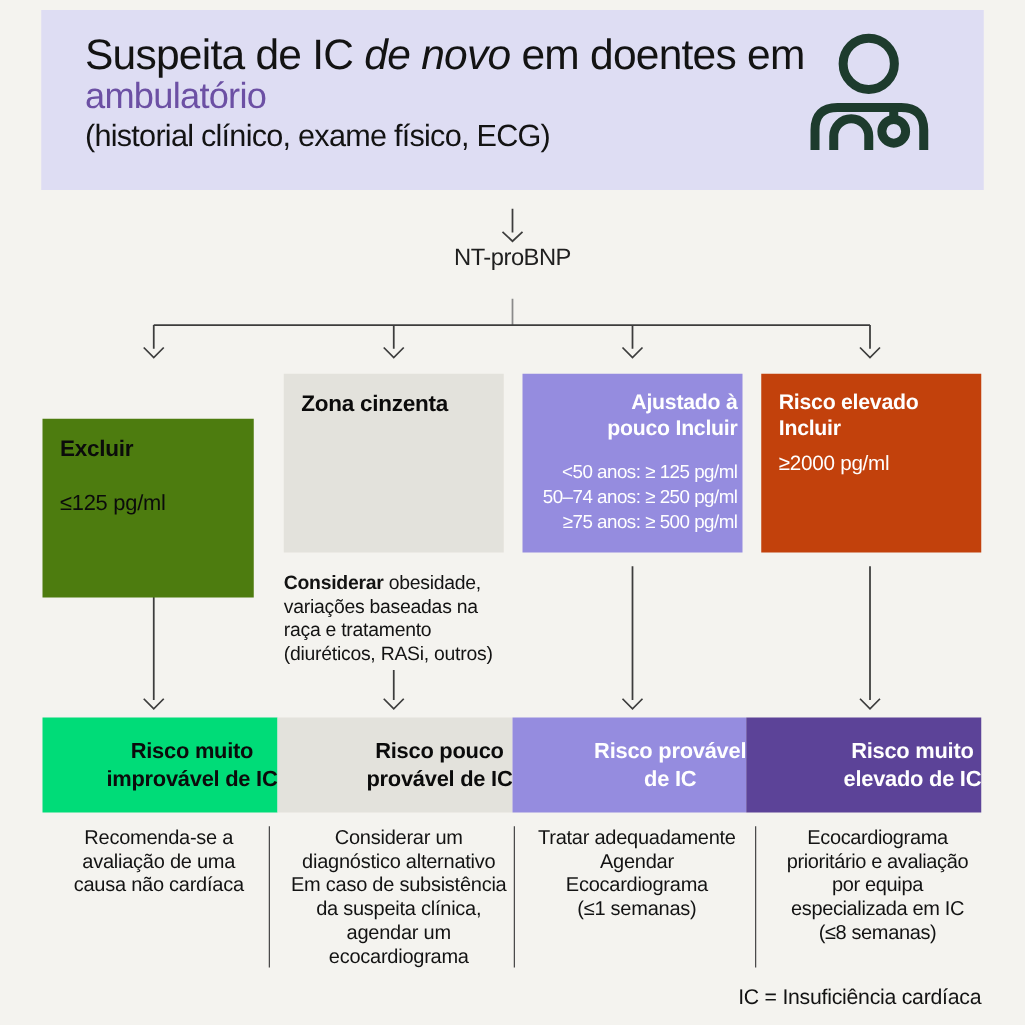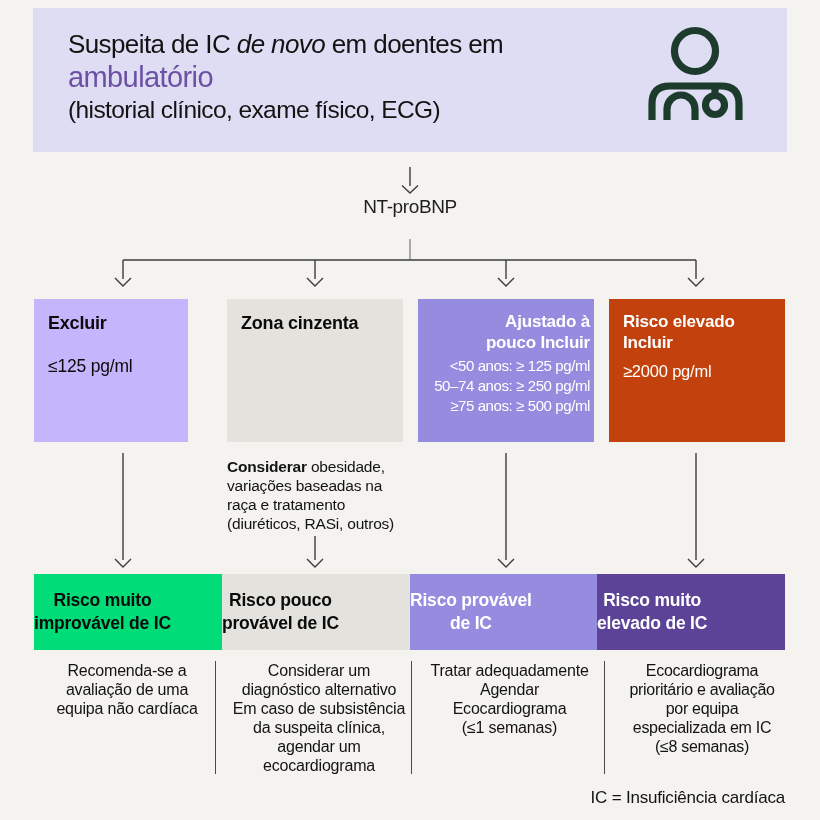--- a/index.html
+++ b/index.html
@@ -8,52 +8,52 @@
     background:#F4F3EF;
     font-family:"Liberation Sans", sans-serif;
     color:#131313;
   }
   
   .header{
     position:absolute;left:33px;top:8px;width:754px;height:144px;
     background:#DEDDF3;
   }
   .header-text{position:absolute;left:35px;top:20px;}
-  .h-line1{font-size:26px;letter-spacing:-0.6px;line-height:32px;color:#131313;}
+  .h-line1{font-size:34px;letter-spacing:-0.6px;line-height:32px;color:#131313;}
   .h-line1 .italic{font-style:italic;}
   .h-line2{font-size:29px;letter-spacing:-0.6px;line-height:34px;color:#6C50A4;}
   .h-line3{font-size:24.5px;letter-spacing:-0.6px;line-height:31px;color:#131313;}
   .doctor-icon{position:absolute;left:587px;top:16px;}
   
   .nt-label{
     position:absolute;left:0;top:196px;width:820px;text-align:center;
     font-size:19px;letter-spacing:-0.4px;color:#1f1f1f;
   }
   .flow-svg{position:absolute;left:0;top:0;z-index:1;}
   
   .cbox{position:absolute;top:299px;height:143px;box-sizing:border-box;padding:13px 12px 0 14px;z-index:2;}
-  .cbox1{left:34px;width:154px;background:#c4b5fd;color:#0b0b0b;}
+  .cbox1{left:34px;width:169px;background:#4d7c0f;color:#0b0b0b;margin-top:36px;}
   .cbox2{left:227px;width:176px;background:#E3E2DC;color:#0b0b0b;}
   .cbox3{left:418px;width:176px;background:#958CDF;color:#ffffff;padding-left:11px;padding-right:4px;text-align:right;}
   .cbox4{left:609px;width:176px;background:#c2410c;color:#ffffff;}
   .cbox .title{font-weight:bold;font-size:18px;letter-spacing:-0.2px;line-height:22px;}
   .cbox3 .title,.cbox4 .title{font-size:17px;line-height:20.5px;}
   .cbox .value{font-size:17.5px;letter-spacing:-0.2px;margin-top:22px;}
   .cbox4 .value{font-size:16.5px;color:#fff;margin-top:9px;}
-  .range-lines{margin-top:3px;font-size:15px;letter-spacing:-0.4px;line-height:20px;white-space:nowrap;}
+  .range-lines{margin-top:15px;font-size:15px;letter-spacing:-0.4px;line-height:20px;white-space:nowrap;}
   
   .gz-note{
     position:absolute;left:227px;top:457px;width:200px;z-index:2;
     font-size:15.5px;letter-spacing:-0.2px;line-height:19px;color:#131313;
   }
   .gz-note .b{font-weight:bold;}
   
   .rbox{
     position:absolute;top:574px;height:76px;box-sizing:border-box;z-index:2;
-    display:flex;align-items:center;justify-content:flex-start;text-align:center;
+    display:flex;align-items:center;justify-content:flex-end;text-align:center;
     font-weight:bold;font-size:17.5px;letter-spacing:-0.2px;line-height:23px;
   }
   .rbox1{left:34px;width:188px;background:#00DC78;color:#0b0b0b;}
   .rbox2{left:222px;width:188px;background:#E3E2DC;color:#0b0b0b;}
   .rbox3{left:410px;width:187px;background:#958CDF;color:#ffffff;}
   .rbox4{left:597px;width:188px;background:#5C4398;color:#ffffff;}
   
   .note{position:absolute;top:661px;font-size:16px;letter-spacing:-0.2px;line-height:19px;color:#131313;z-index:2;text-align:center;}
   .note1{left:43px;width:168px;}
   .note2{left:227px;width:184px;}
@@ -159,21 +159,21 @@
 <div class="rbox rbox4">
   <div>
     <div>Risco muito</div>
     <div>elevado de IC</div>
   </div>
 </div>
 
 <div class="note note1">
   <div>Recomenda-se a</div>
   <div>avaliação de uma</div>
-  <div>equipa não cardíaca</div>
+  <div>causa não cardíaca</div>
 </div>
 <div class="note note2">
   <div>Considerar um</div>
   <div>diagnóstico alternativo</div>
   <div>Em caso de subsistência</div>
   <div>da suspeita clínica,</div>
   <div>agendar um</div>
   <div>ecocardiograma</div>
 </div>
 <div class="note note3">

